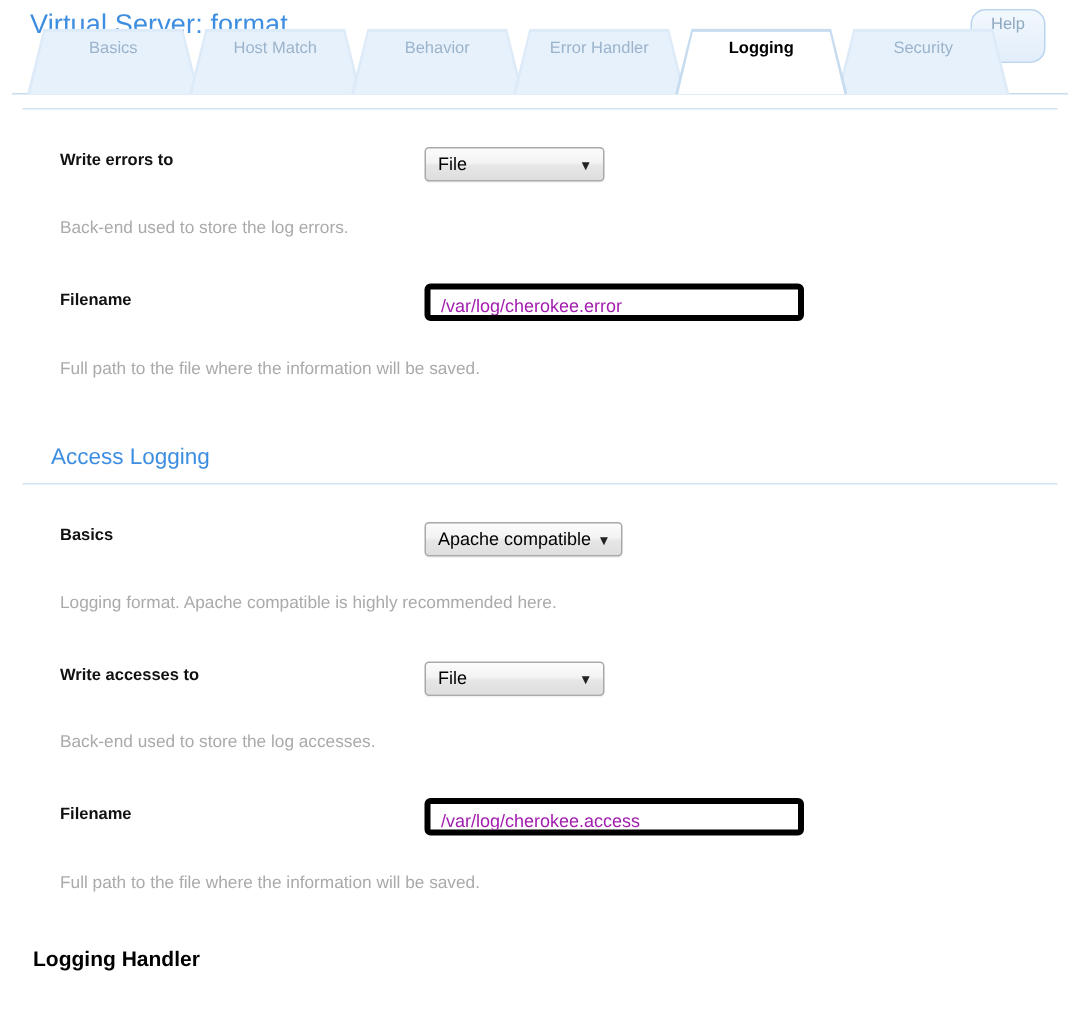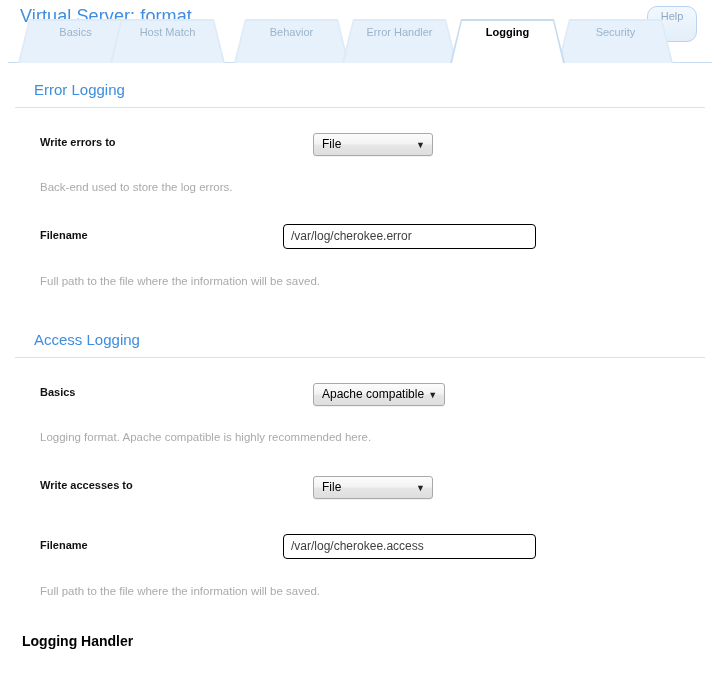--- a/index.html
+++ b/index.html
@@ -146,41 +146,40 @@
     border: 1px solid #a9a9a9;
     border-radius: 3px;
     background: linear-gradient(to bottom, #fcfcfc 0%, #f3f3f3 45%, #e6e6e6 55%, #dedede 100%);
     font-size: 12px;
     color: #000;
     line-height: 21px;
     padding: 0 22px 0 8px;
     cursor: pointer;
     white-space: nowrap;
     box-shadow: 0 1px 0 rgba(0,0,0,0.05);
-    margin-left: 30px;
   }
   .select .caret {
     position: absolute;
     right: 7px; top: 0;
     font-size: 9px;
     line-height: 22px;
     color: #222;
   }
   .select.w120 { width: 120px; }
   .select.auto { padding-right: 20px; }
 
   
   .textinput {
     display: inline-block;
     height: 25px;
-    border: 1px solid #000000;
+    border: 4px solid #000000;
     border-radius: 4px;
     background: #fff;
     font-size: 12px;
-    color: #404040;
+    color: #a21caf;
     line-height: 23px;
     padding: 0 7px;
     width: 253px;
     cursor: text;
     white-space: nowrap;
     overflow: hidden;
   }
 </style>
 </head>
 <body>
@@ -193,21 +192,21 @@
   </div>
 
   <div class="tabbar">
     <div class="tabbar-line"></div>
 
     <div class="tab" style="left:18px;width:115px;">
       <div class="tab-inner"></div>
       <span class="tab-label">Basics</span>
     </div>
 
-    <div class="tab" style="left:110px;width:115px;">
+    <div class="tab" style="left:126px;width:115px;">
       <div class="tab-inner"></div>
       <span class="tab-label">Host Match</span>
     </div>
 
     <div class="tab" style="left:234px;width:115px;">
       <div class="tab-inner"></div>
       <span class="tab-label">Behavior</span>
     </div>
 
     <div class="tab" style="left:342px;width:115px;">
@@ -221,21 +220,20 @@
     </div>
 
     <div class="tab" style="left:558px;width:115px;">
       <div class="tab-inner"></div>
       <span class="tab-label">Security</span>
     </div>
   </div>
 
   <div class="content">
 
-    <div class="section-head">Error Logging</div>
     <div class="section-rule"></div>
 
     <div class="field" style="margin-top:28px;">
       <span class="field-label">Write errors to</span>
       <span class="ctl">
         <span class="select w120">
           <span>File</span>
           <span class="caret">▼</span>
         </span>
       </span>
@@ -266,20 +264,21 @@
 
     <div class="field" style="margin-top:36px;">
       <span class="field-label">Write accesses to</span>
       <span class="ctl">
         <span class="select w120">
           <span>File</span>
           <span class="caret">▼</span>
         </span>
       </span>
     </div>
+    <div class="field-help" style="margin-top:21px;">Back-end used to store the log accesses.</div>
 
     <div class="field" style="margin-top:36px;">
       <span class="field-label">Filename</span>
       <span class="ctl" style="top:-5px;">
         <span class="textinput">/var/log/cherokee.access</span>
       </span>
     </div>
     <div class="field-help" style="margin-top:22px;">Full path to the file where the information will be saved.</div>
 
     <div class="section-head plain" style="padding-top:36px;">Logging Handler</div>

